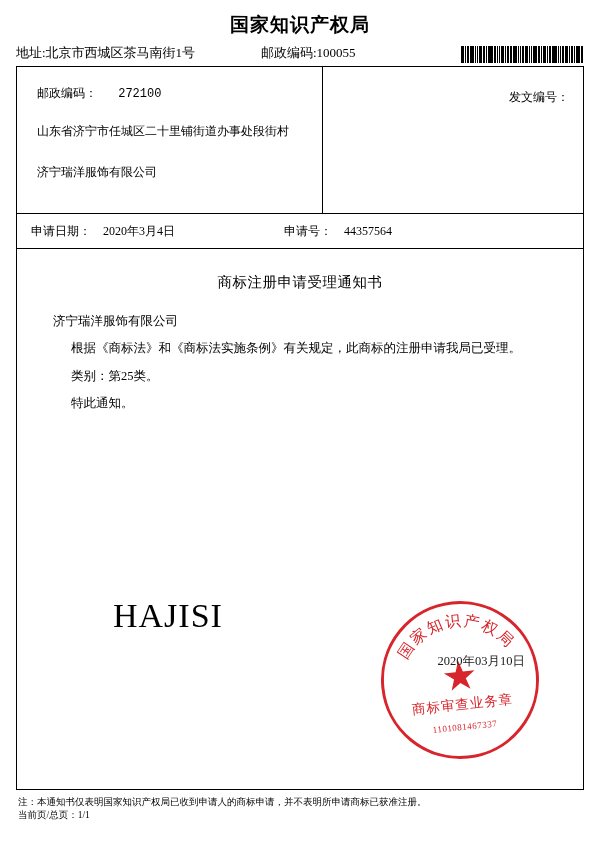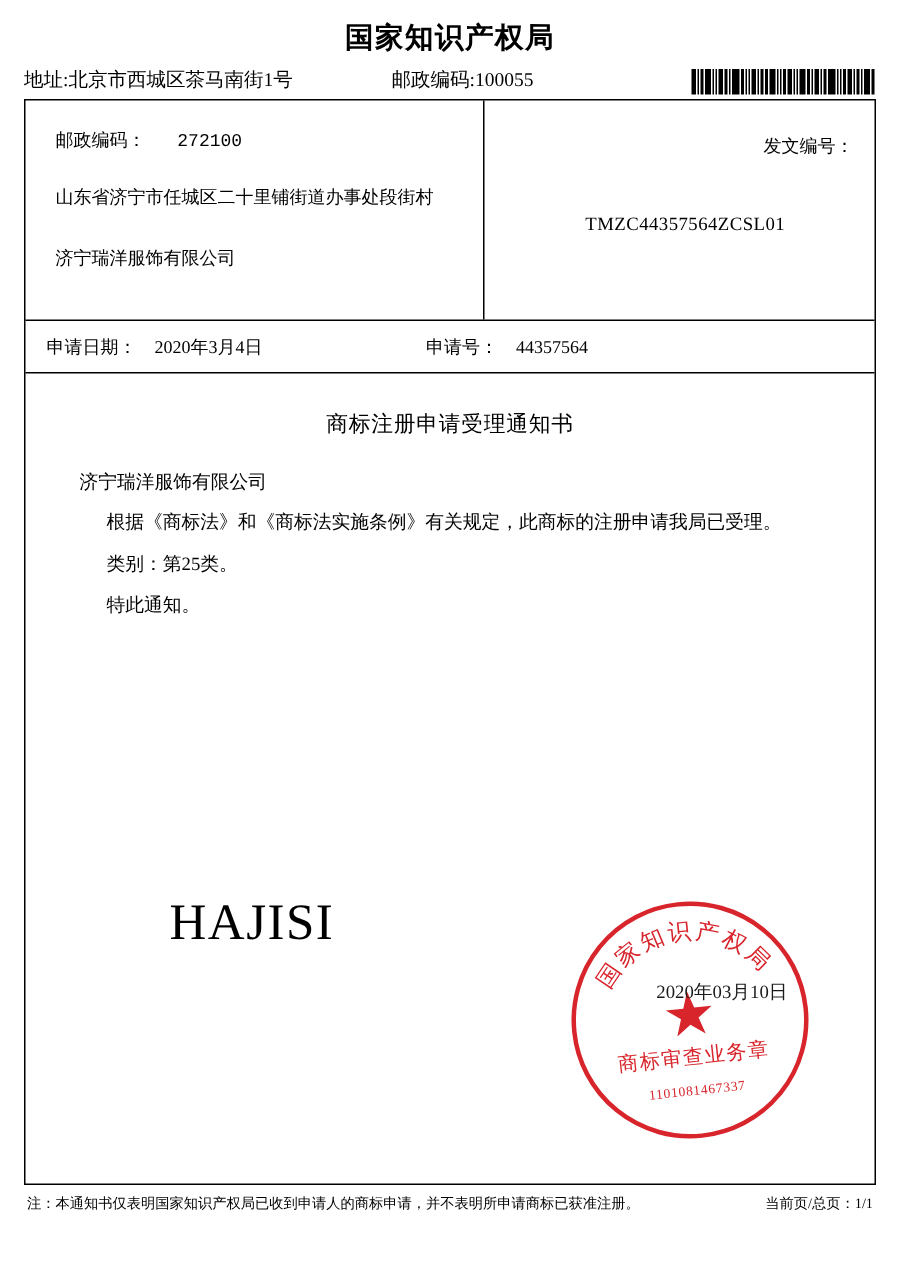--- a/index.html
+++ b/index.html
@@ -223,20 +223,21 @@
     bottom: 10px;
     font-size: 10.5px;
   }
   .footnote {
     display: flex;
     align-items: flex-start;
     justify-content: space-between;
     font-size: 9.5px;
     margin-top: 6px;
     padding: 0 2px;
+    flex-direction: column;
   }
   .footnote .note-text { white-space: nowrap; }
   .footnote .page-no { white-space: nowrap; }
 </style>
 </head>
 <body>
 
 <div class="page">
 
   <div class="doc-title">国家知识产权局</div>
@@ -294,21 +295,20 @@
       <div class="top-left">
         <div class="zip-line">
           <span class="zip-label">邮政编码：</span>
           <span>272100</span>
         </div>
         <div class="addr-line">山东省济宁市任城区二十里铺街道办事处段街村</div>
         <div class="company-line">济宁瑞洋服饰有限公司</div>
       </div>
       <div class="top-right">
         <div class="send-no-label">发文编号：</div>
-        <div class="send-no-value">TMZC44357564ZCSL01</div>
       </div>
     </div>
 
     <div class="date-row">
       <div class="date-left">
         <span class="label-gap">申请日期：</span><span>2020年3月4日</span>
       </div>
       <div class="date-right">
         <span class="label-gap">申请号：</span><span>44357564</span>
       </div>

